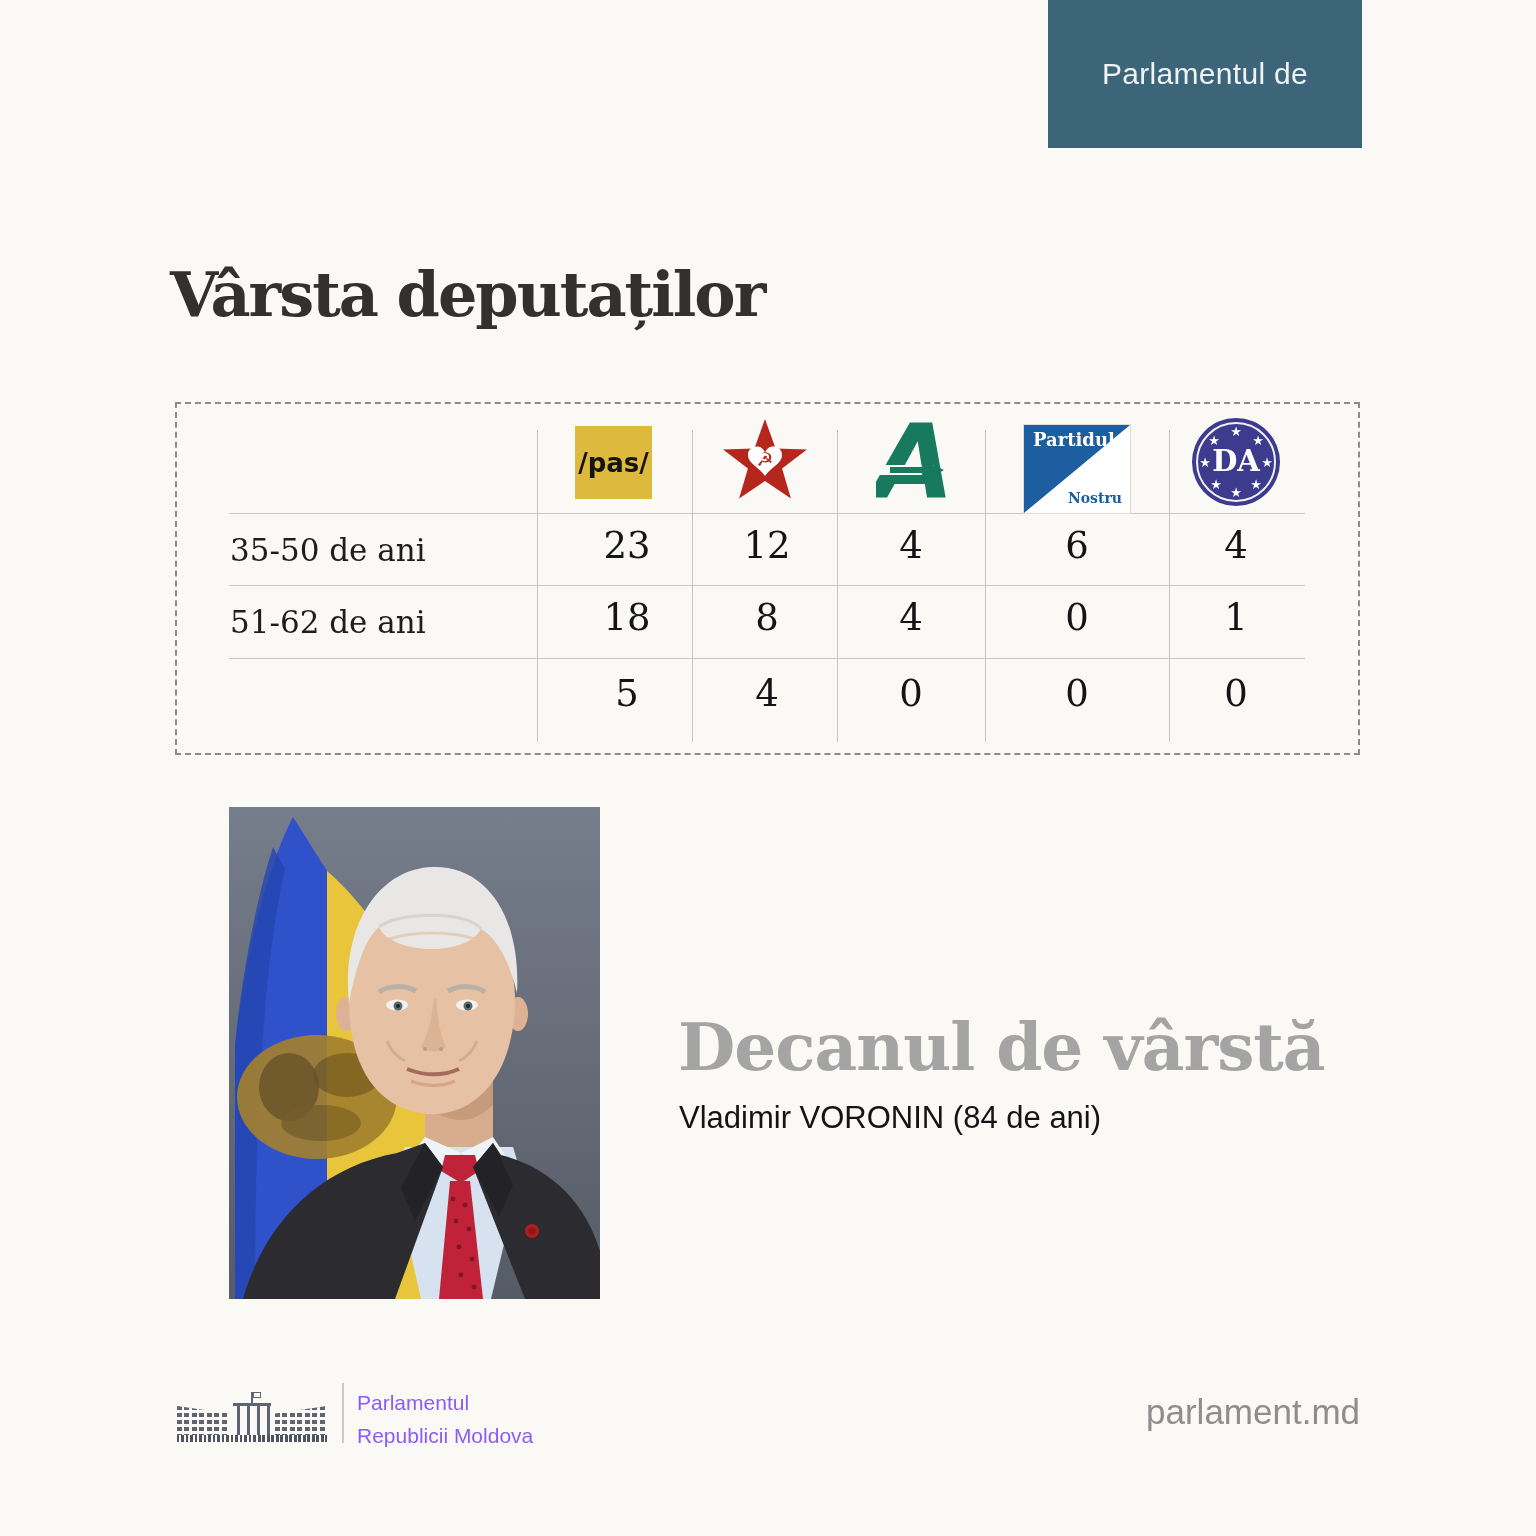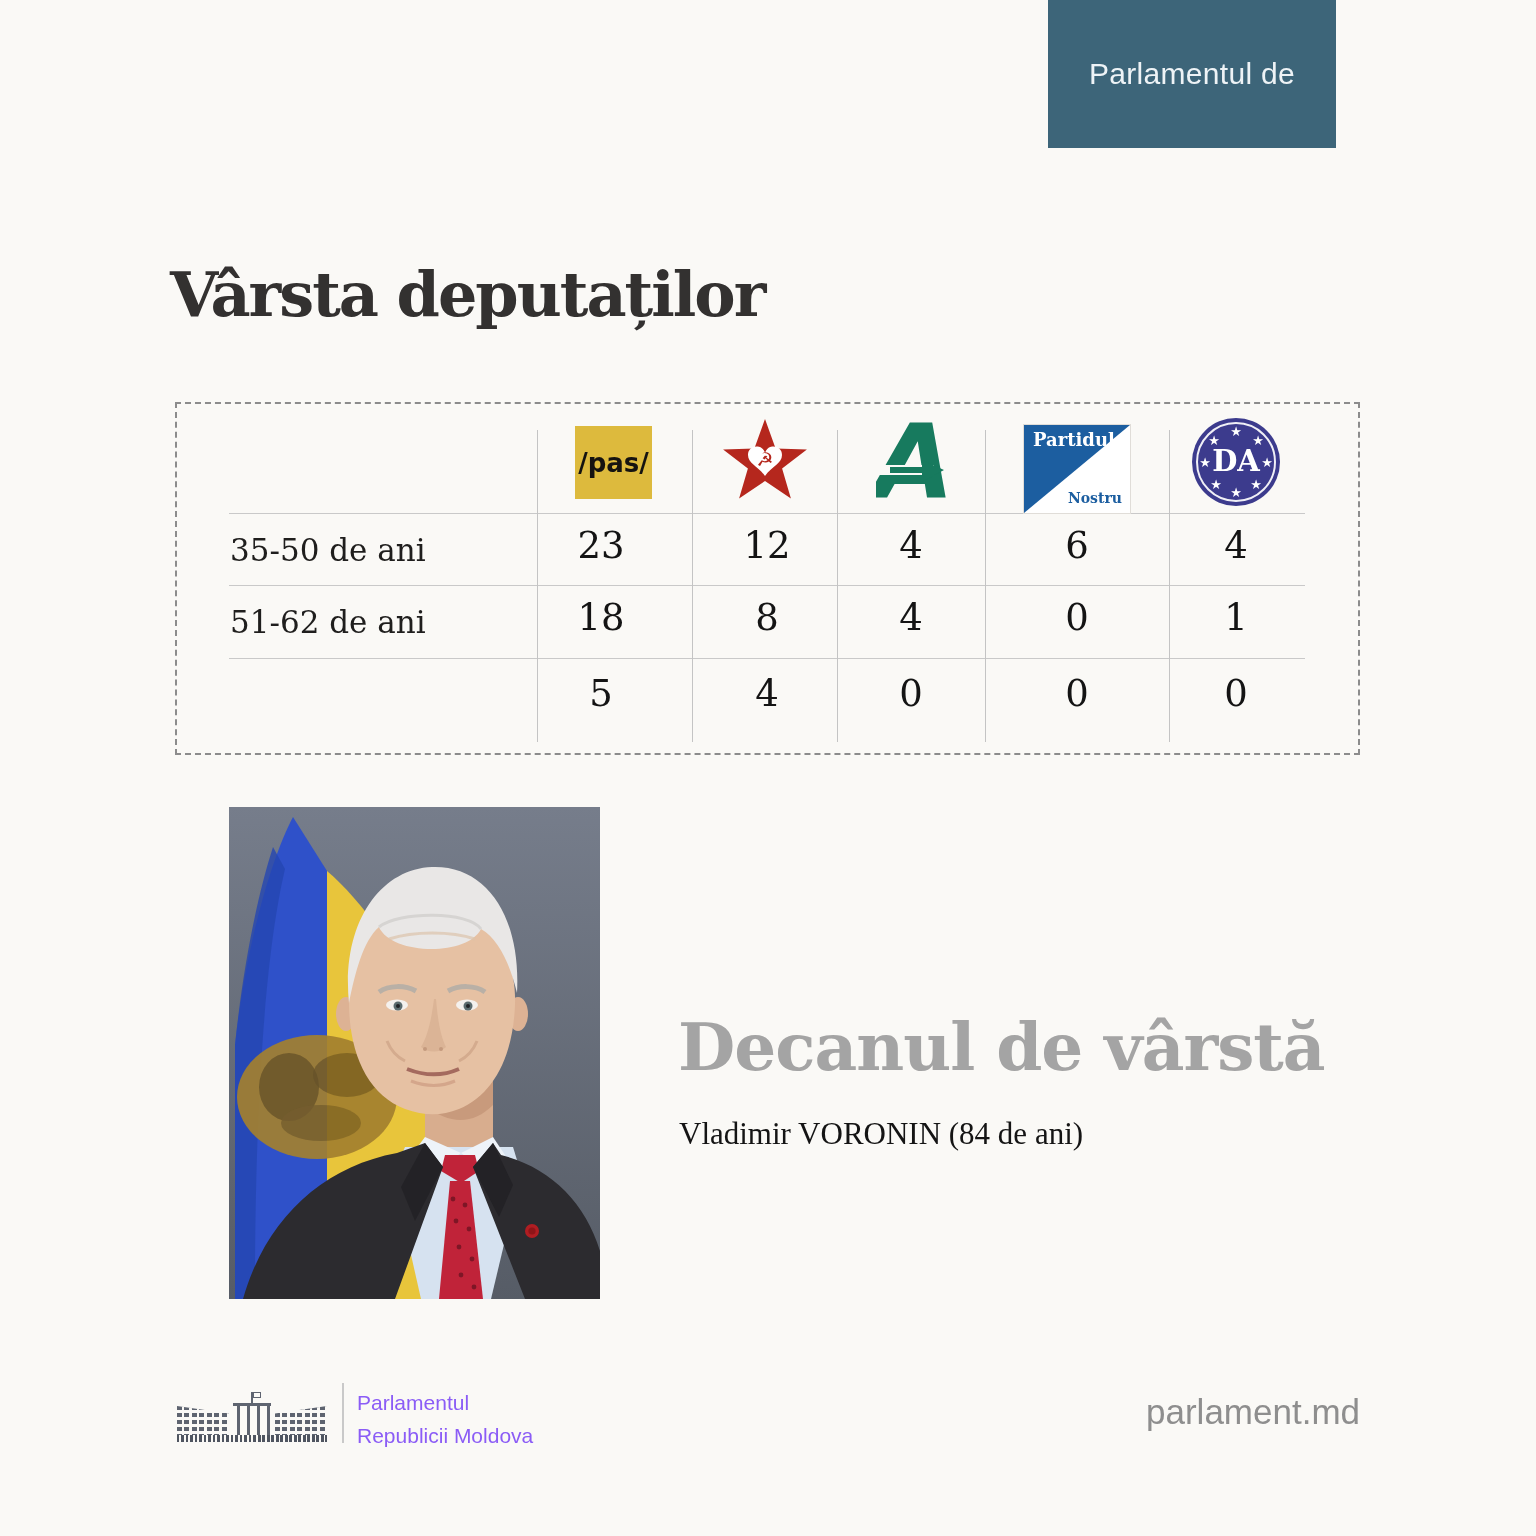--- a/index.html
+++ b/index.html
@@ -5,21 +5,21 @@
   html,body{margin:0;padding:0;}
   body{
     width:1536px;height:1536px;position:relative;overflow:hidden;
     background:#faf9f6;
     font-family:"Liberation Sans","DejaVu Sans",sans-serif;
   }
   .abs{position:absolute;}
 
   
   .badge{
-    left:1048px;top:0;width:288px;height:148px;
+    left:1048px;top:0;width:314px;height:148px;
     background:#3d6579;color:#eef3f6;
     display:flex;flex-direction:column;justify-content:center;align-items:center;
     font-size:30px;line-height:44px;letter-spacing:.3px;
   }
 
   
   .title{
     left:170px;top:258px;
     font-family:"DejaVu Serif","Liberation Serif",serif;
     font-weight:bold;font-size:62px;letter-spacing:-2px;color:#333130;
@@ -36,21 +36,21 @@
   .row-label{
     position:absolute;left:53px;
     font-family:"DejaVu Serif","Liberation Serif",serif;
     font-size:31px;color:#1f1e1d;line-height:40px;
   }
   .cell{
     position:absolute;width:120px;text-align:center;
     font-family:"DejaVu Serif","Liberation Serif",serif;
     font-size:37px;color:#141414;
   }
-  .c0{left:364px}.c1{left:530px}.c2{left:674px}.c3{left:840px}.c4{left:999px}
+  .c0{left:390px}.c1{left:530px}.c2{left:674px}.c3{left:840px}.c4{left:999px}
   .r0{top:120px}.r1{top:192px}.r2{top:268px}
 
   
   .pas-logo{
     position:absolute;left:398px;top:22px;width:77px;height:73px;background:#ddba3d;
     display:flex;align-items:center;justify-content:center;
     font-family:"DejaVu Sans",sans-serif;font-weight:bold;font-size:26px;color:#151310;
   }
   .star-logo{position:absolute;left:544px;top:12px;width:88px;height:88px;}
   .alt-logo{position:absolute;left:699px;top:14px;width:72px;height:84px;}
@@ -86,22 +86,22 @@
   .photo svg{display:block;}
 
   
   .dean-heading{
     left:678px;top:1008px;margin:0;
     font-family:"DejaVu Serif","Liberation Serif",serif;
     font-weight:bold;font-size:66px;letter-spacing:-1px;color:#a4a4a4;
   }
   .dean-name{
     left:679px;top:1100px;
-    font-family:Liberation Serif, serif;
-    font-size:31px;color:#141414;margin-top:16px;
+    font-family:Liberation Sans, sans-serif;
+    font-size:31px;color:#141414;
   }
 
   
   .bld{left:177px;top:1384px;width:150px;height:58px;}
   .bld-wing{
     position:absolute;top:22px;width:52px;height:29px;
     background-image:
       repeating-linear-gradient(90deg, rgba(250,249,246,0) 0 5px, #faf9f6 5px 7.5px),
       repeating-linear-gradient(180deg, #5e6470 0 4px, #faf9f6 4px 7px);
   }

